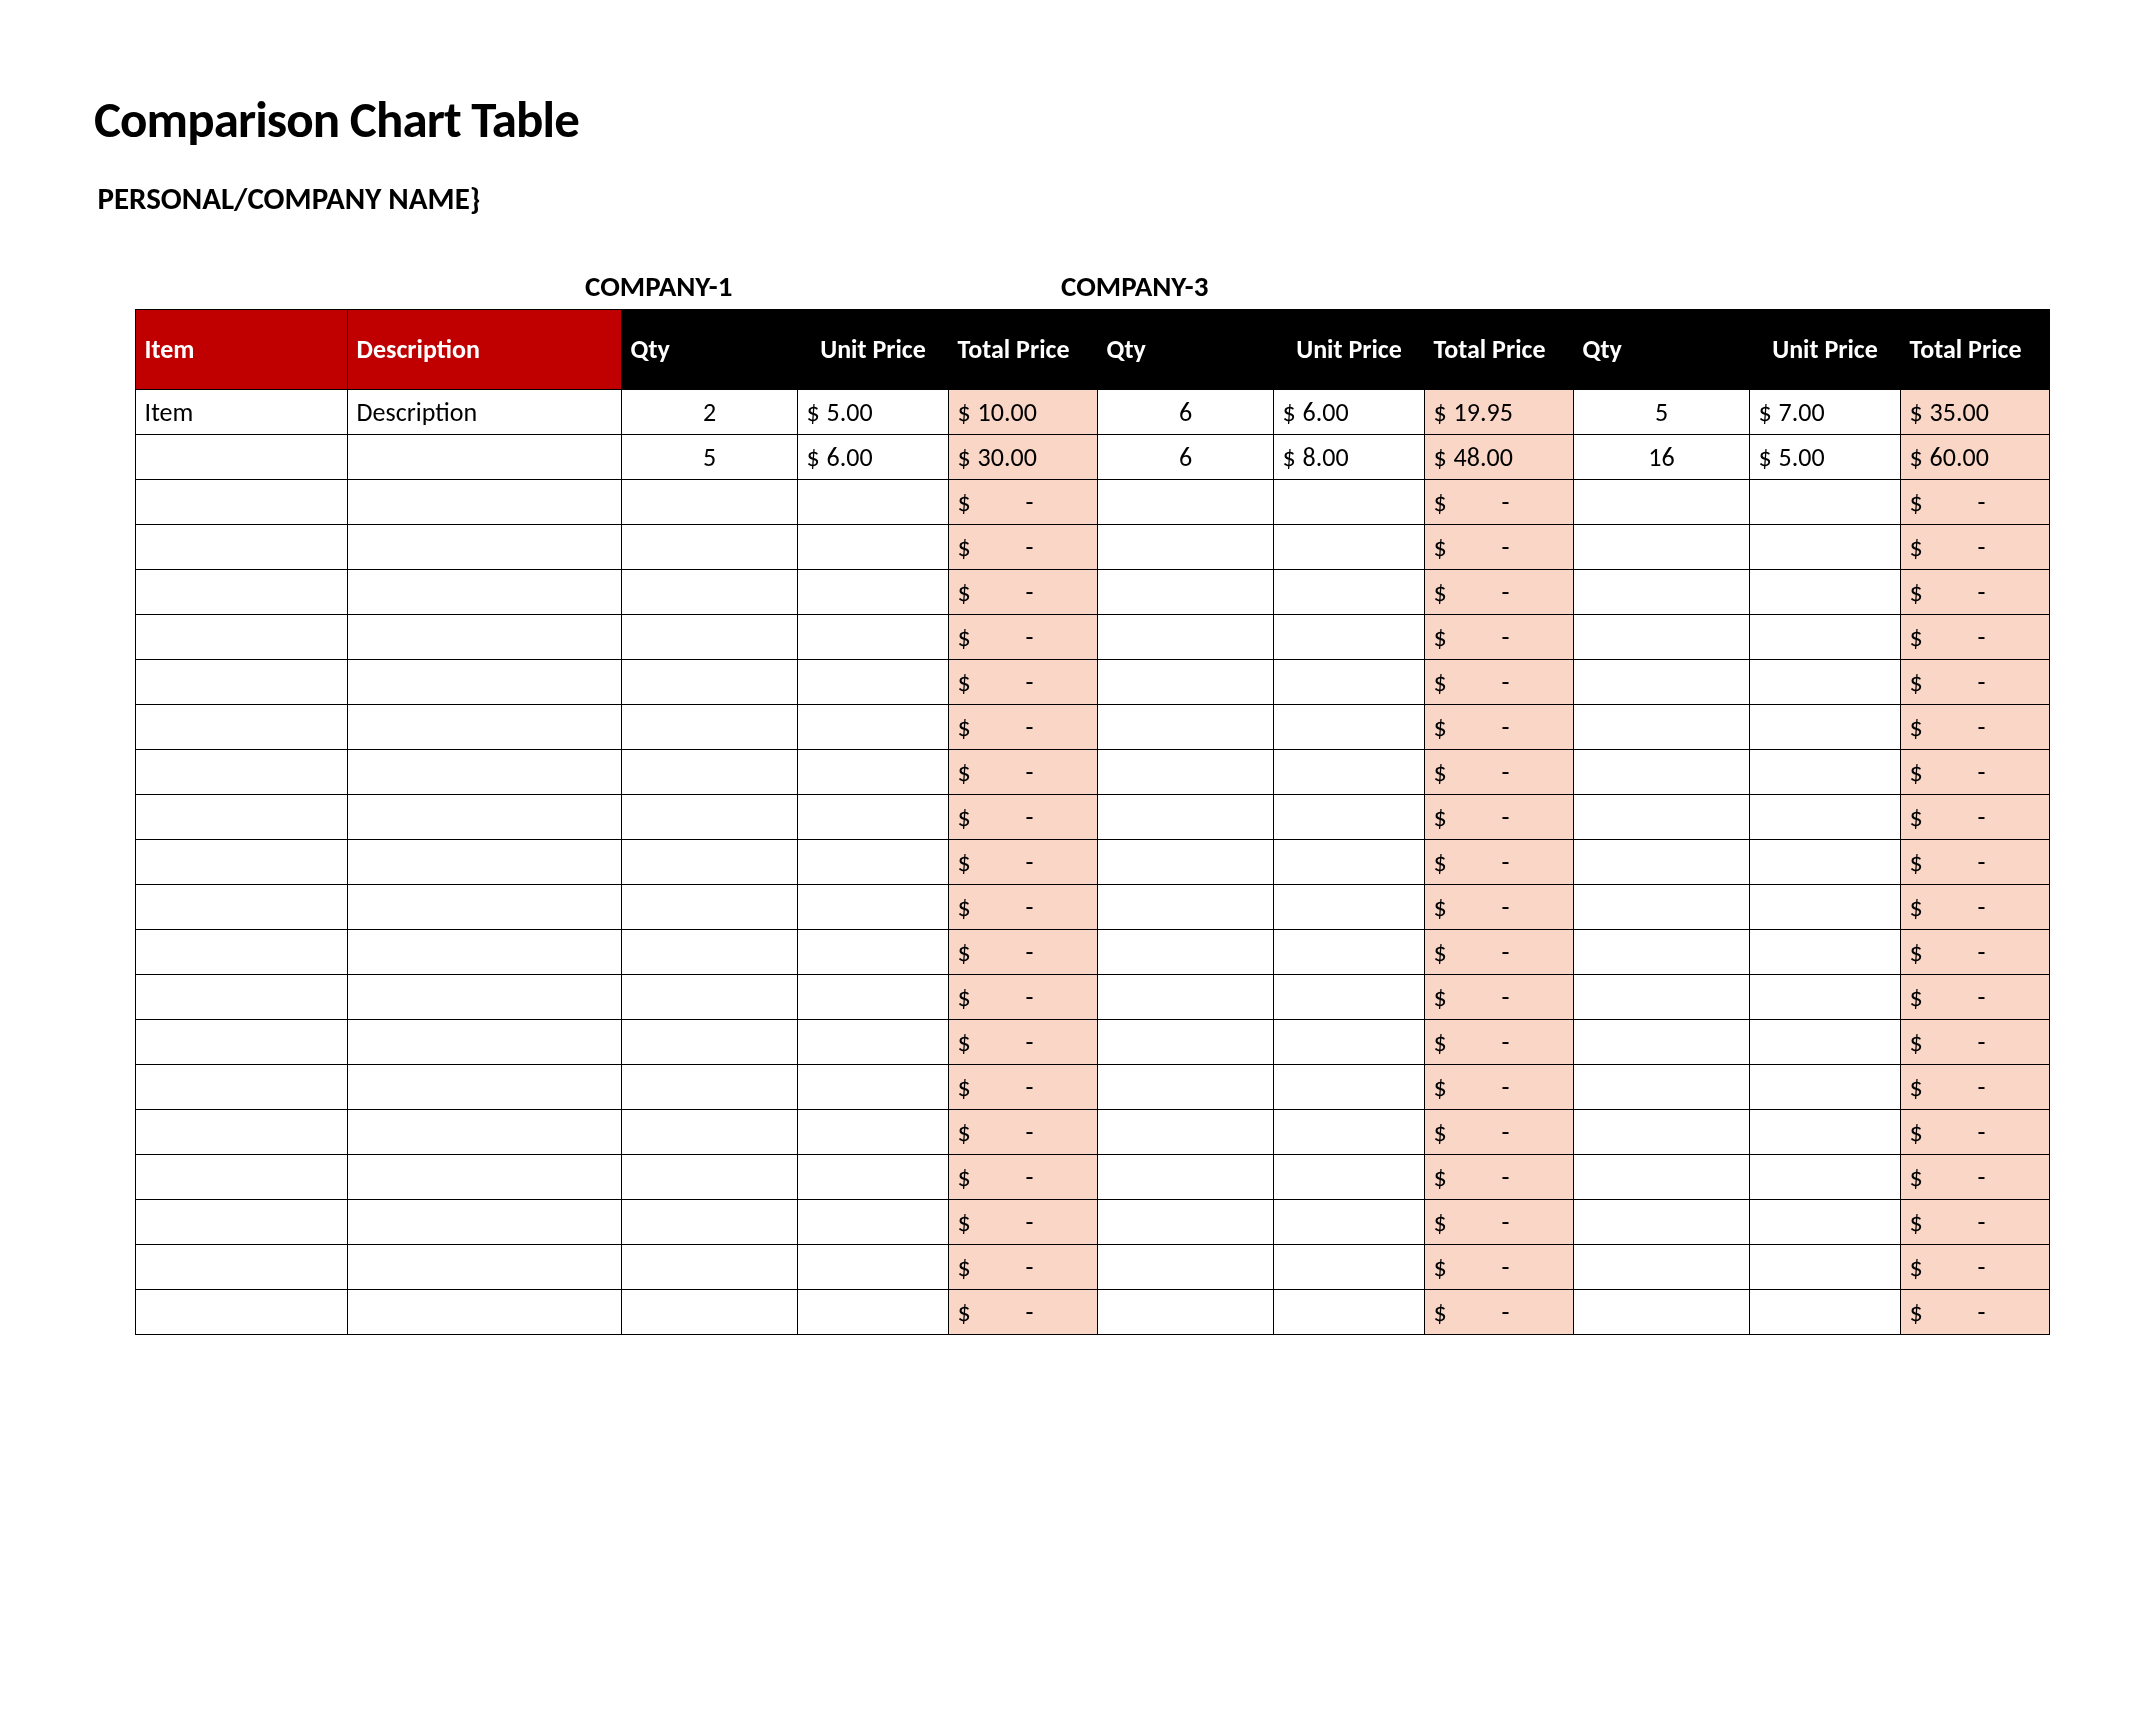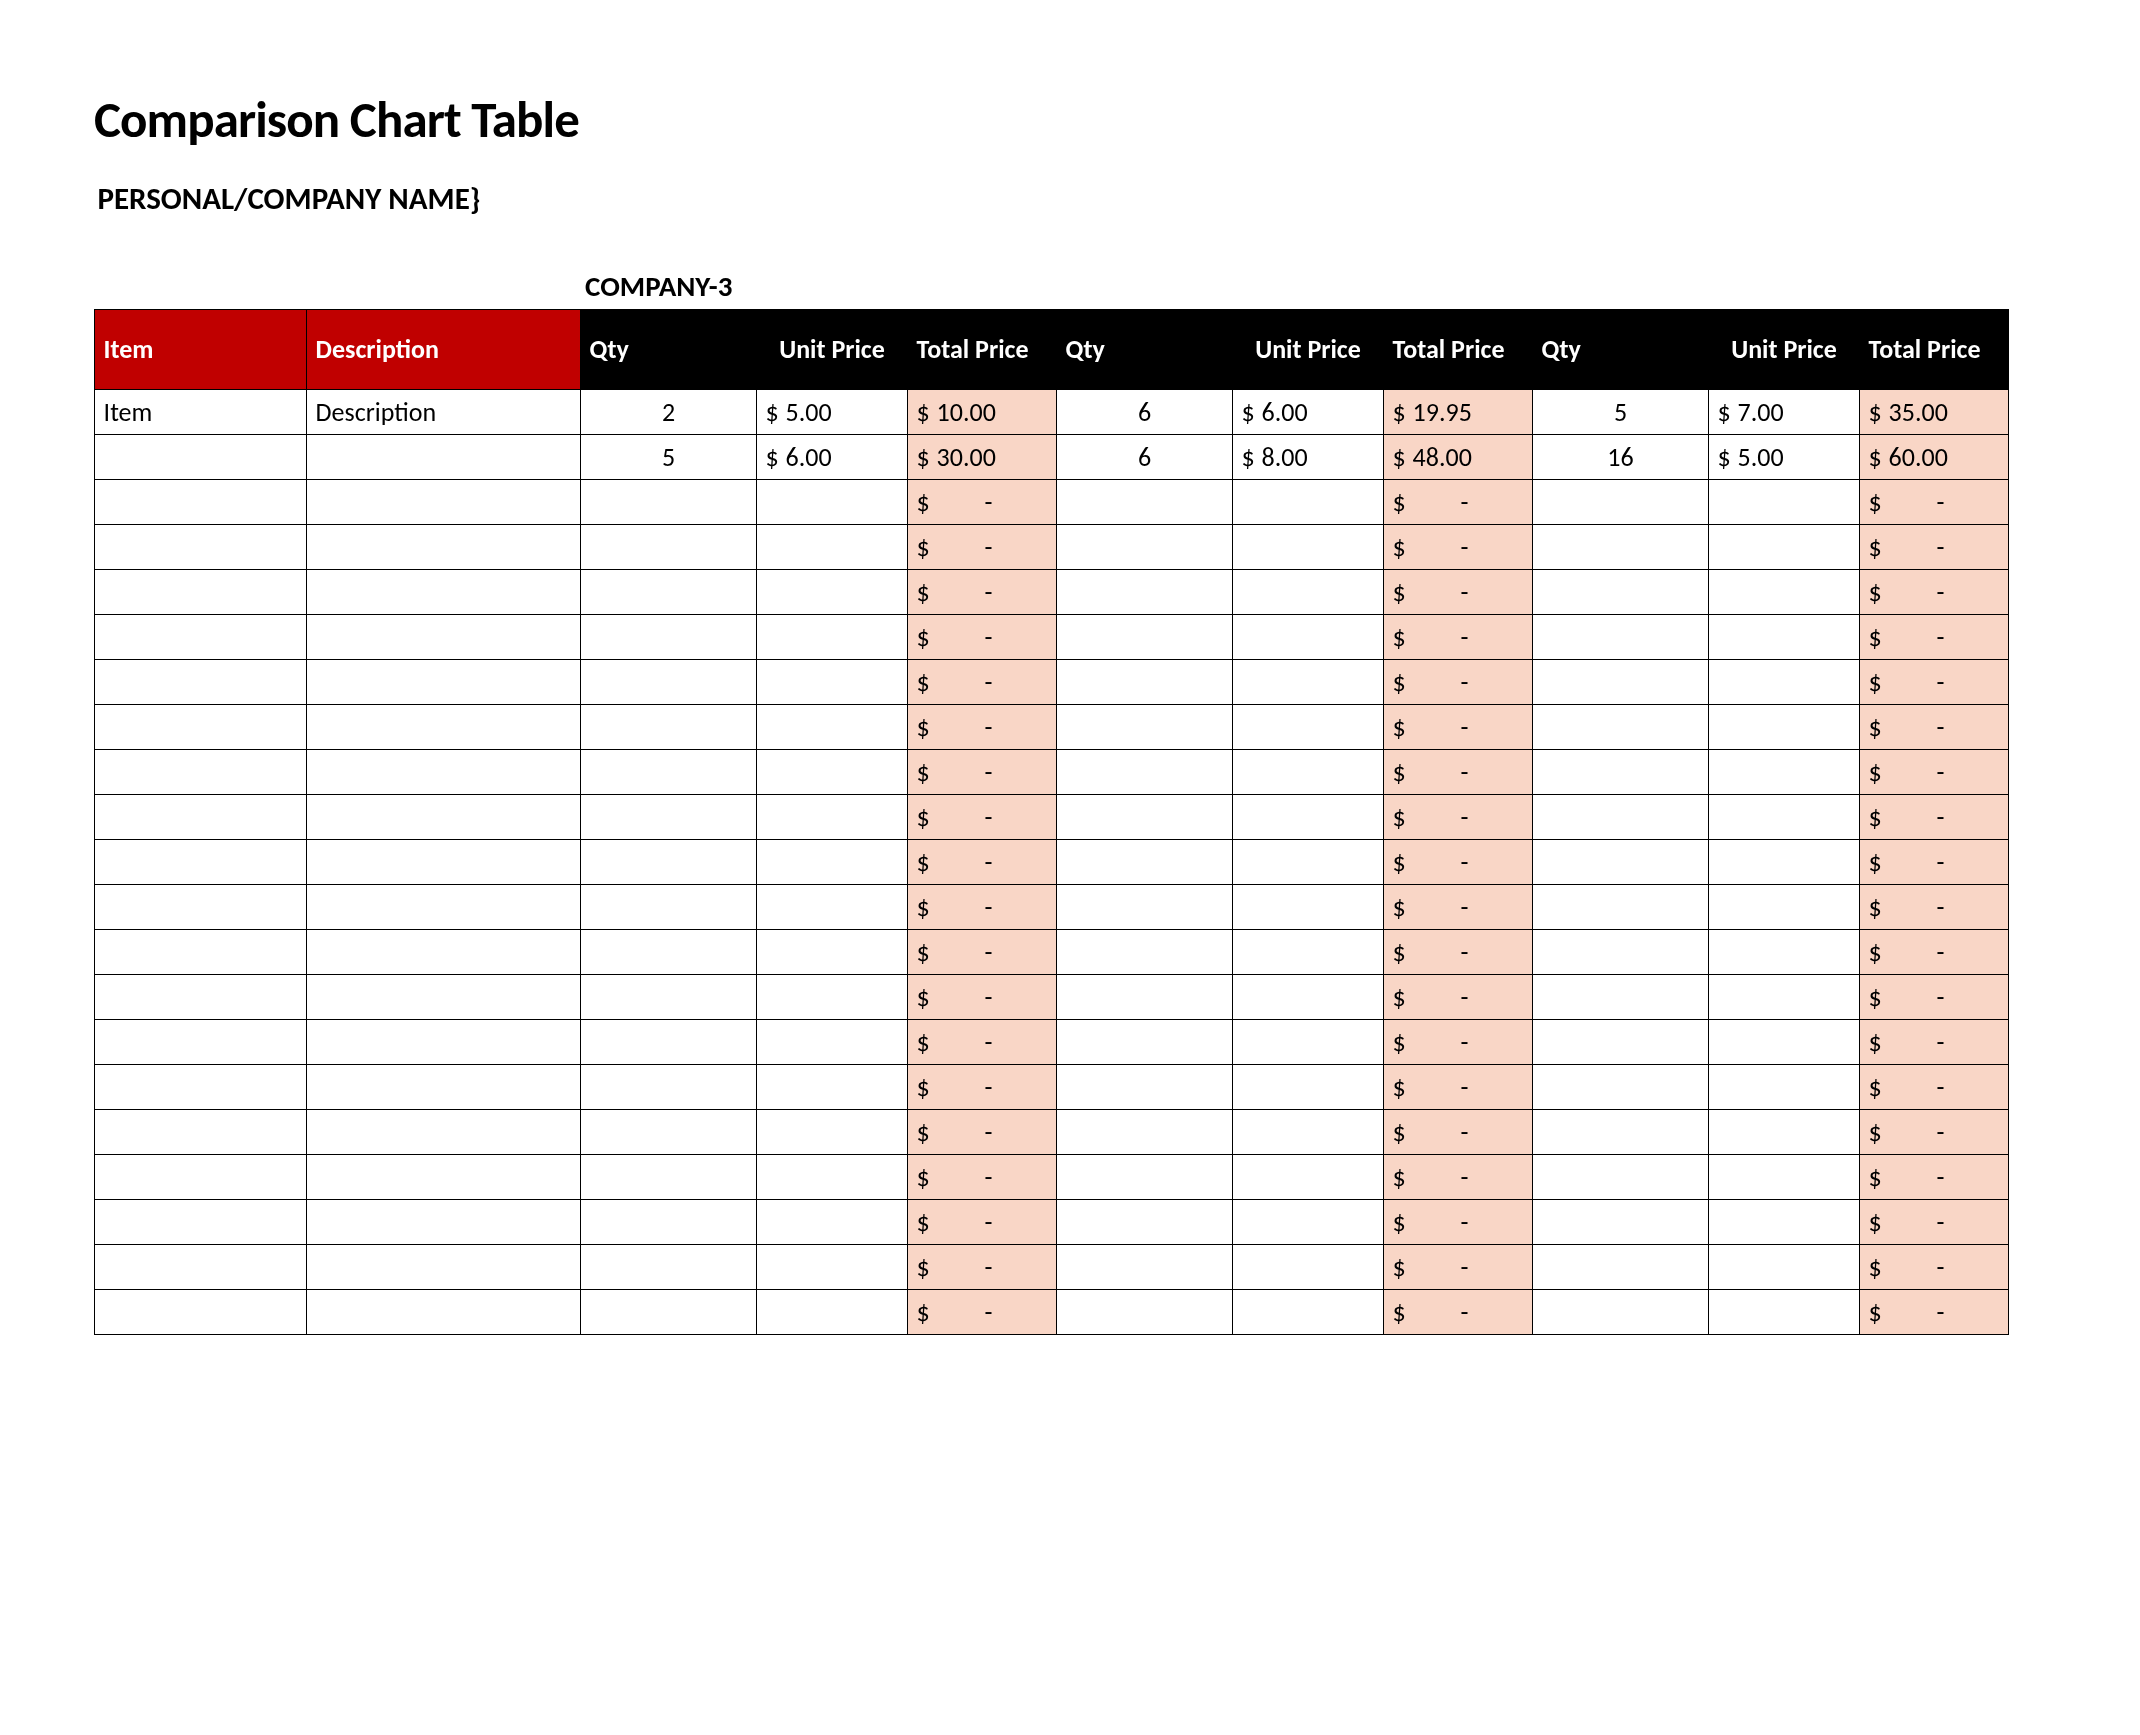--- a/index.html
+++ b/index.html
@@ -28,20 +28,21 @@
     display: flex;
   }
   .company-row > div {
     font-size: 29px;
     font-weight: 700;
     padding: 0 0 5.1px 5.1px;
   }
   table {
     border-collapse: collapse;
     table-layout: fixed;
+    margin-left: 41px;
   }
   th, td {
     border: 1.7px solid #000;
     height: 45px;
     font-size: 26px;
     padding: 0 8.6px;
     vertical-align: middle;
   }
   th {
     color: #fff;
@@ -69,20 +70,21 @@
   .dash { text-align:center; }
 </style>
 </head>
 <body>
 
 <h1 class="title">Comparison Chart Table</h1>
 <div class="subtitle">PERSONAL/COMPANY NAME}</div>
 
 <div class="company-row">
   <div style="width:486px"></div>
+  <div style="width:476px">COMPANY-1</div>
   <div style="width:476px">COMPANY-3</div>
 </div>
 
 <table>
   <colgroup>
     <col class="col-item">
       <col class="col-desc">
     <col class="col-qty">
       <col class="col-unit">
       <col class="col-total">

